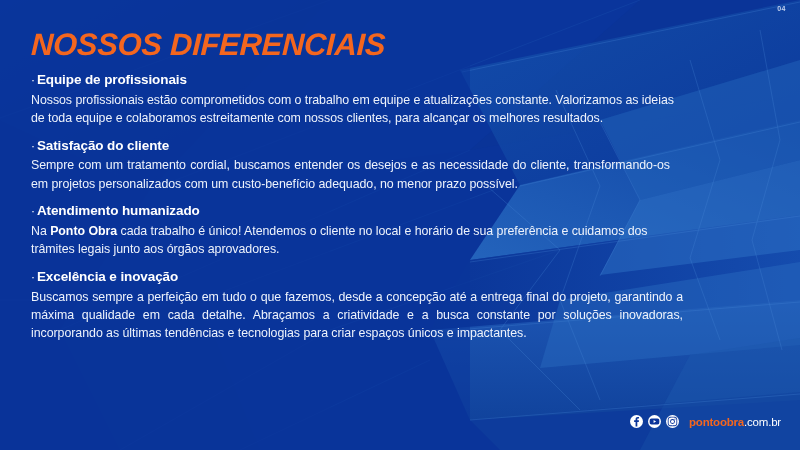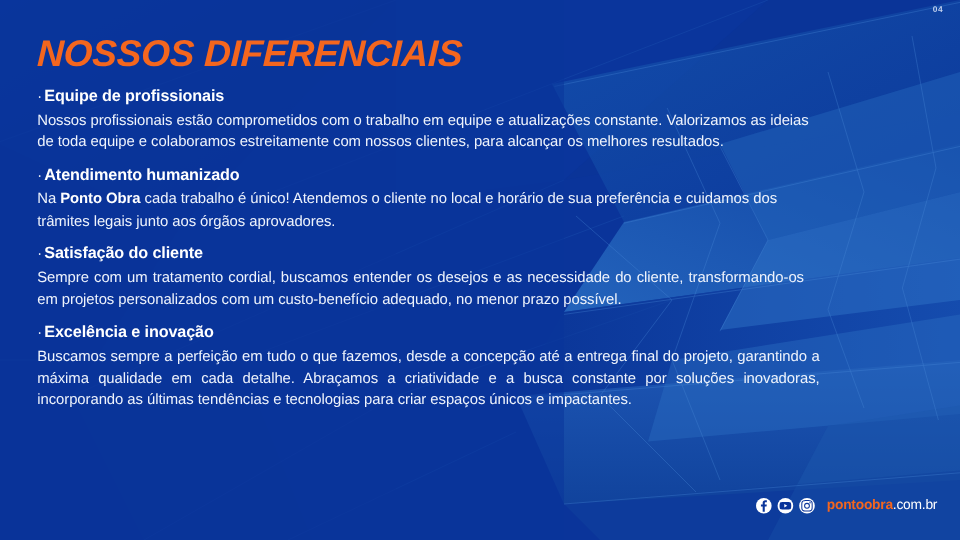--- a/index.html
+++ b/index.html
@@ -62,21 +62,21 @@
   }
   .para b { font-weight:700; color:#ffffff; }
   
   .b1 .para { width:647px; }
   .b2 .para { width:640px; }
   .b3 .para { width:639px; text-align:justify; }
   .b4 .para { width:652px; text-align:justify; }
   
   .footer {
     position:absolute; right:19px; bottom:22px;
-    display:flex; gap:5px;
+    display:flex; align-items:center; gap:5px;
     z-index:6;
   }
   .soc {
     width:13px; height:13px; border-radius:50%;
     background:#ffffff;
     display:flex; align-items:center; justify-content:center;
     flex:0 0 auto;
   }
   .soc svg { display:block; }
   .site {
@@ -173,32 +173,32 @@
 
   <div class="content">
 
     <div class="block b1">
       <div class="head">
         <span class="dot">·</span><span>Equipe de profissionais</span>
       </div>
       <p class="para"><span>Nossos profissionais estão comprometidos com o trabalho em equipe e atualizações constante. Valorizamos as ideias de toda equipe e colaboramos estreitamente com nossos clientes, para alcançar os melhores resultados.</span></p>
     </div>
 
+    <div class="block b3">
+      <div class="head">
+        <span class="dot">·</span><span>Satisfação do cliente</span>
+      </div>
+      <p class="para"><span>Sempre com um tratamento cordial, buscamos entender os desejos e as necessidade do cliente, transformando-os em projetos personalizados com um custo-benefício adequado, no menor prazo possível.</span></p>
+    </div>
+
     <div class="block b2">
       <div class="head">
         <span class="dot">·</span><span>Atendimento humanizado</span>
       </div>
       <p class="para"><span>Na </span><b>Ponto Obra</b><span> cada trabalho é único! Atendemos o cliente no local e horário de sua preferência e cuidamos dos trâmites legais junto aos órgãos aprovadores.</span></p>
-    </div>
-
-    <div class="block b3">
-      <div class="head">
-        <span class="dot">·</span><span>Satisfação do cliente</span>
-      </div>
-      <p class="para"><span>Sempre com um tratamento cordial, buscamos entender os desejos e as necessidade do cliente, transformando-os em projetos personalizados com um custo-benefício adequado, no menor prazo possível.</span></p>
     </div>
 
     <div class="block b4">
       <div class="head">
         <span class="dot">·</span><span>Excelência e inovação</span>
       </div>
       <p class="para"><span>Buscamos sempre a perfeição em tudo o que fazemos, desde a concepção até a entrega final do projeto, garantindo a máxima qualidade em cada detalhe. Abraçamos a criatividade e a busca constante por soluções inovadoras, incorporando as últimas tendências e tecnologias para criar espaços únicos e impactantes.</span></p>
     </div>
 
   </div>

